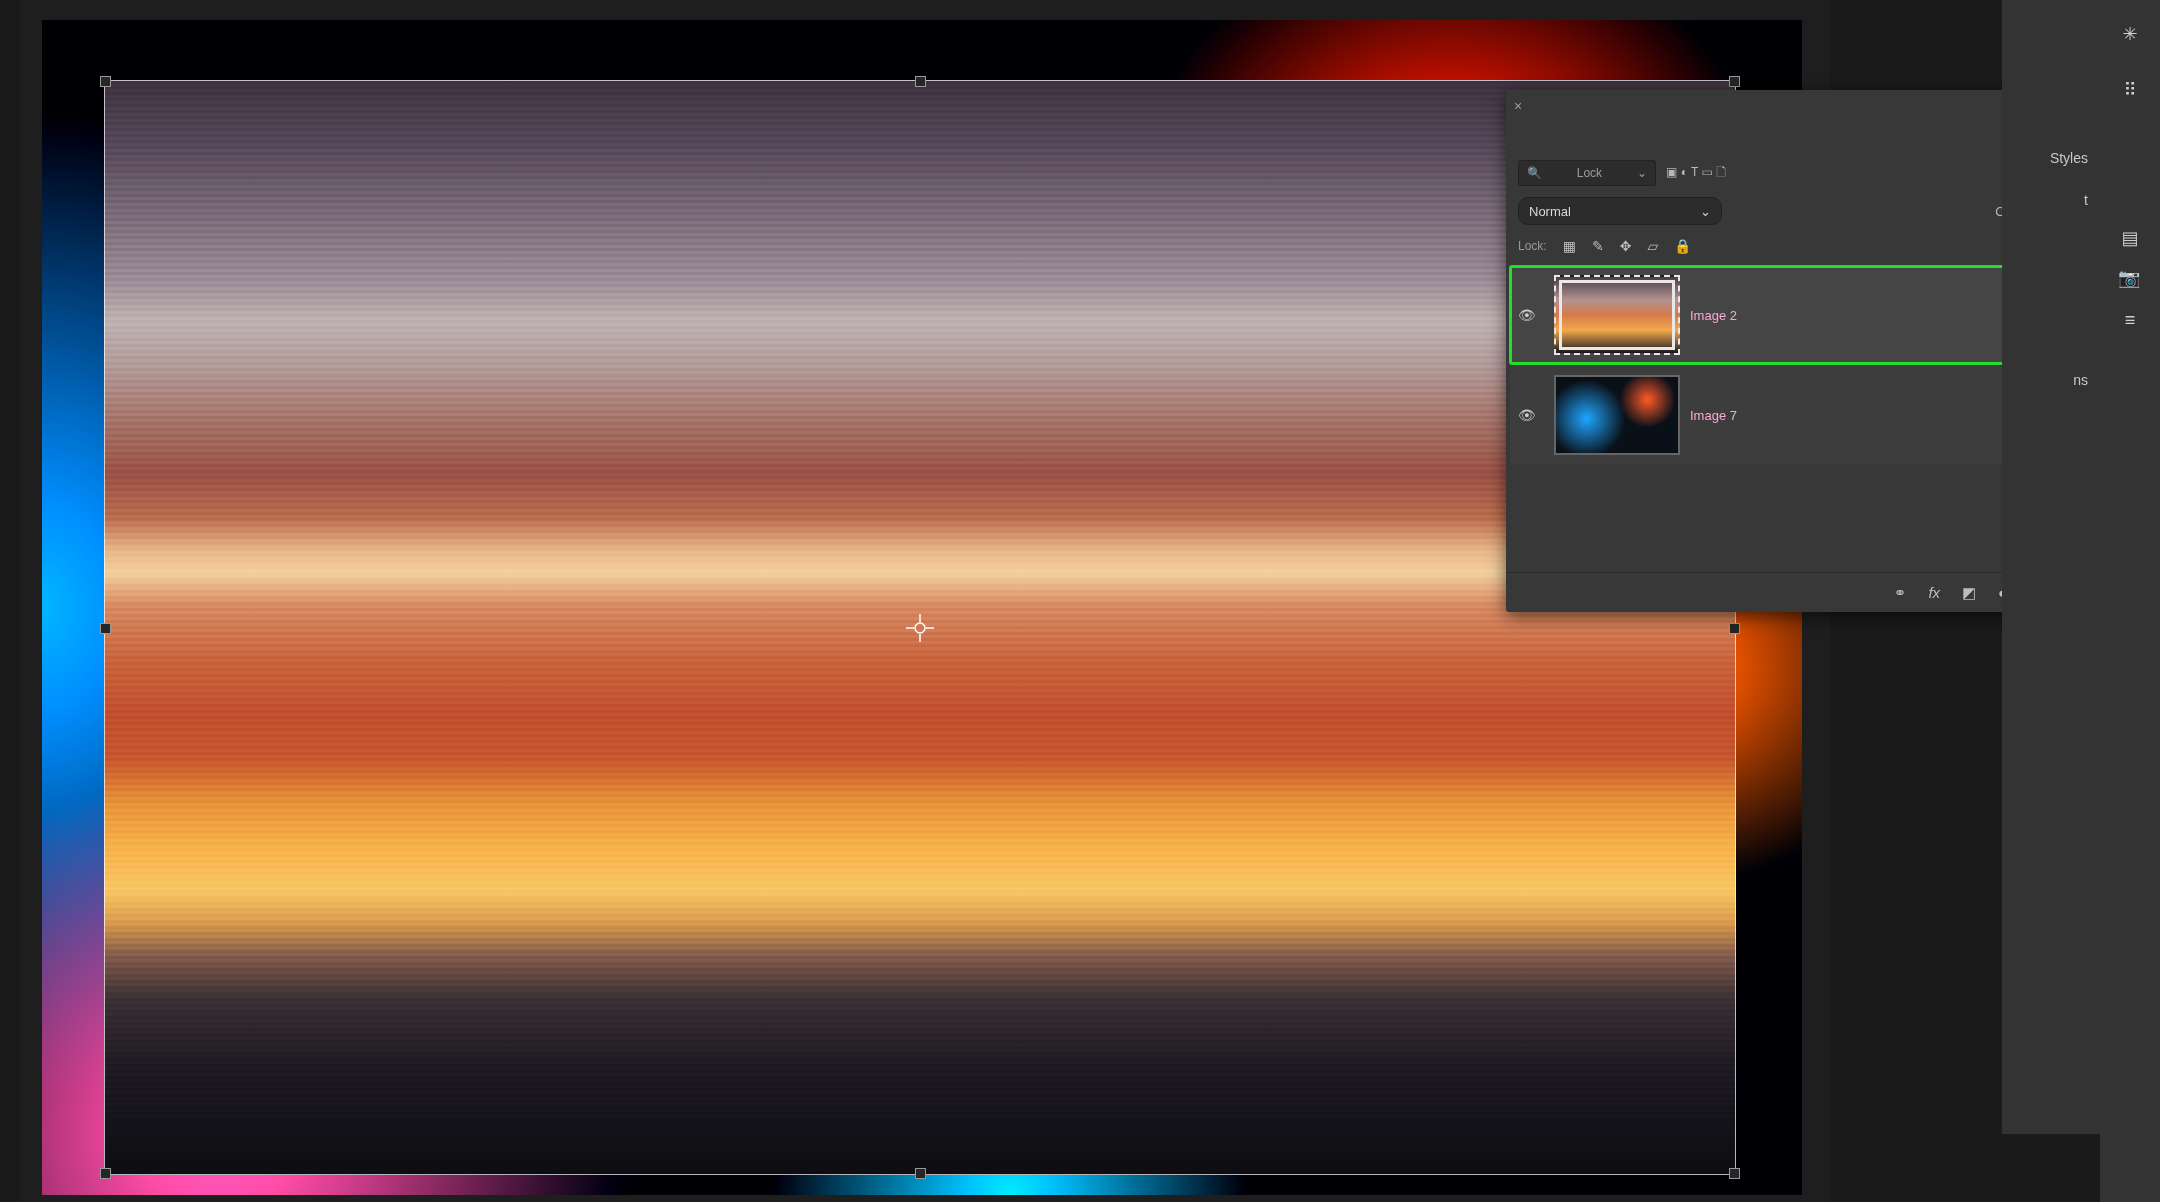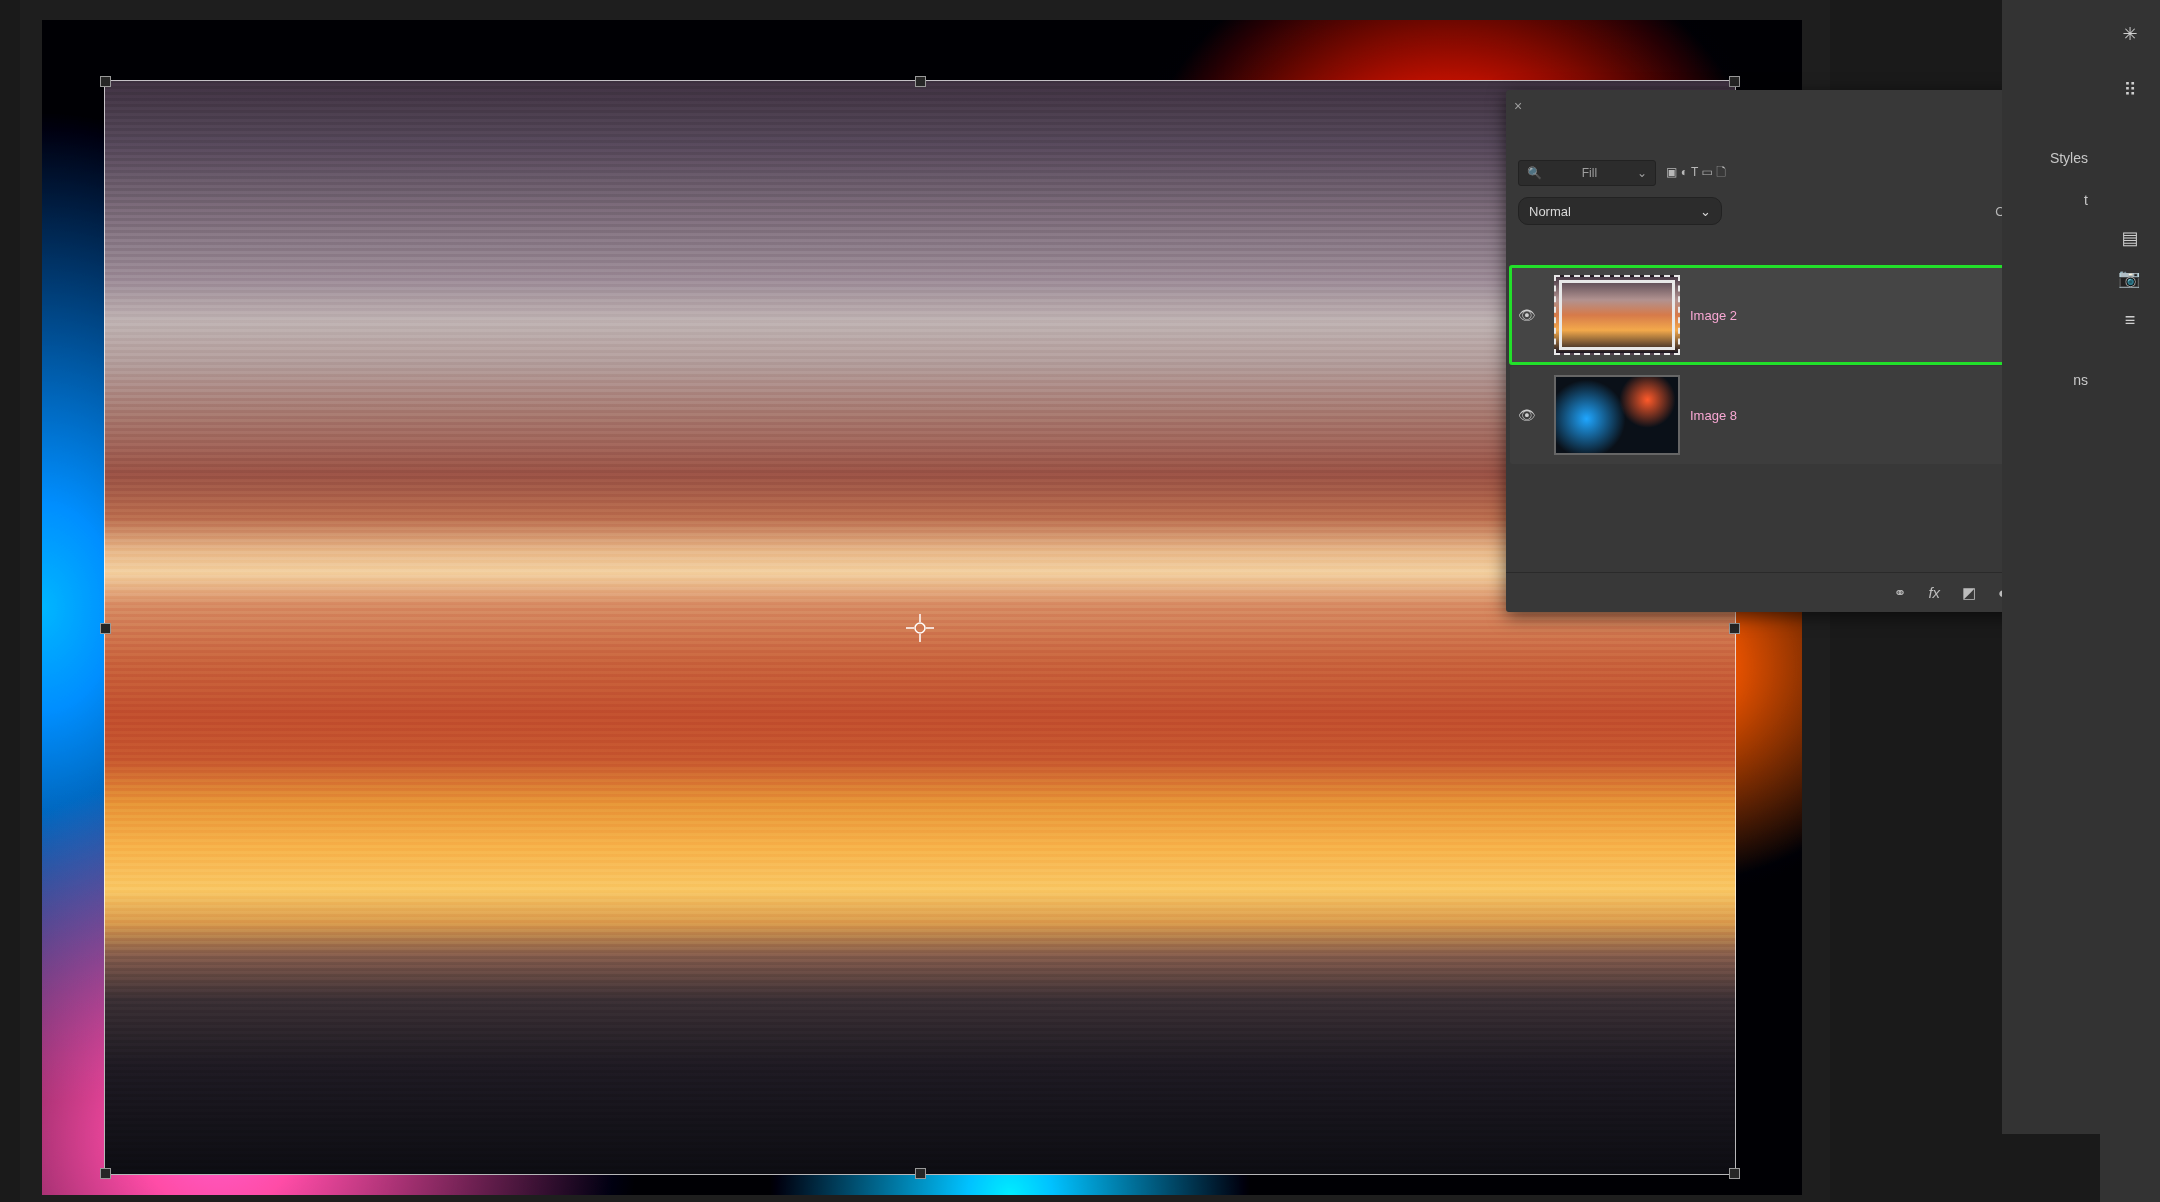--- a/index.html
+++ b/index.html
@@ -124,21 +124,21 @@
 </div>
 
 <div class="panel">
   <span class="panel-close">×</span>
   <span class="panel-collapse">◂◂</span>
   <span class="panel-menu">≡</span>
 
   <div class="row row1">
     <div class="kind">
       <span style="opacity:.7">🔍</span>
-      <span>Fill</span>
+      <span>Lock</span>
       <span>⌄</span>
     </div>
     <div class="filter-icons">
       <span>▣</span>
       <span>◐</span>
       <span>T</span>
       <span>▭</span>
       <span>🗋</span>
     </div>
     <span style="margin-left:auto;width:10px;height:10px;border-radius:50%;background:#8a8a8a"></span>
@@ -151,31 +151,48 @@
     </div>
     <div class="opa-wrap" style="margin-left:auto">
       <span>Opacity:</span>
       <div class="valwrap">
         <div class="valbox">100%</div>
         <div class="valdrop">⌄</div>
       </div>
     </div>
   </div>
 
+  <div class="row row3">
+    <span>Lock:</span>
+    <div class="lockicons">
+      <span>▦</span>
+      <span>✎</span>
+      <span>✥</span>
+      <span>▱</span>
+      <span>🔒</span>
+    </div>
+    <div class="fill-wrap">
+      <span>Fill:</span>
+      <div class="valwrap">
+        <div class="valbox">100%</div>
+        <div class="valdrop">⌄</div>
+      </div>
+    </div>
+  </div>
 
   <div class="layers">
     <div class="layer sel">
       <div class="eye">👁</div>
       <div class="thumb sel thumb-sunset"></div>
       <div class="lname">Image 2</div>
     </div>
     <div class="layer">
       <div class="eye">👁</div>
       <div class="thumb thumb-ink"></div>
-      <div class="lname">Image 8</div>
+      <div class="lname">Image 7</div>
     </div>
   </div>
 
   <div class="panel-footer">
     <span>⚭</span>
     <span style="font-style:italic">fx</span>
     <span>◩</span>
     <span>◐</span>
     <span>🗀</span>
     <span>⊞</span>

